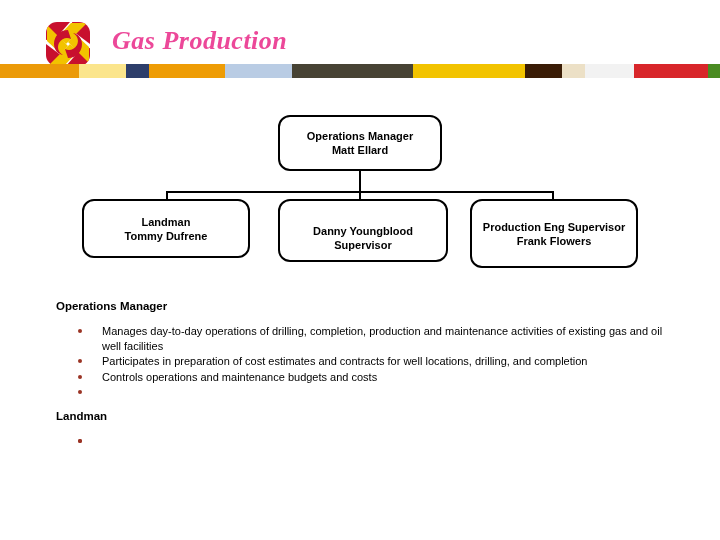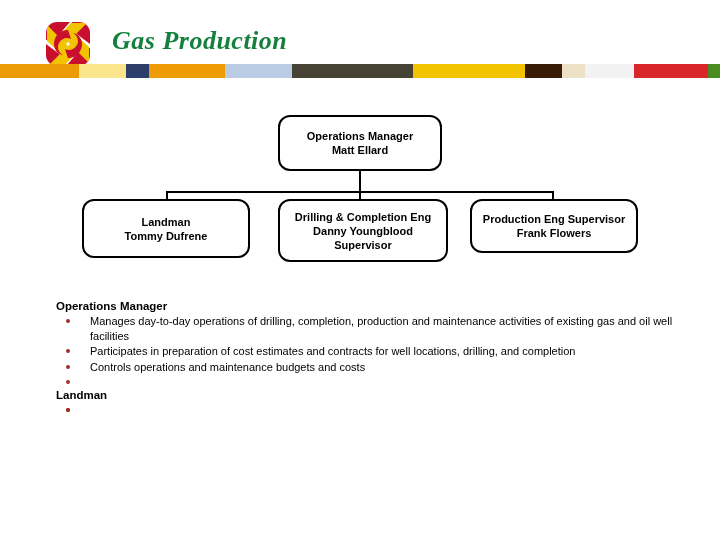--- a/index.html
+++ b/index.html
@@ -34,21 +34,21 @@
 
   #slide-title {
     position: absolute;
     left: 112px;
     top: 26px;
     font-family: "Liberation Serif", serif;
     font-weight: bold;
     font-style: italic;
     font-size: 26px;
     letter-spacing: 0.5px;
-    color: #15803d;
+    color: #ec4899;
     white-space: nowrap;
   }
 
   
   #colorbar {
     position: absolute;
     left: 0;
     top: 64px;
     width: 720px;
     height: 14px;
@@ -84,41 +84,41 @@
     font-weight: bold;
     font-size: 11px;
     line-height: 14px;
     color: #000000;
   }
   .node .node-text { padding: 0 6px; }
 
   #node-ops   { left: 278px; top: 115px; width: 164px; height: 56px; }
   #node-land  { left: 82px;  top: 199px; width: 168px; height: 59px; }
   #node-drill { left: 278px; top: 199px; width: 170px; height: 63px; }
-  #node-prod  { left: 470px; top: 199px; width: 168px; height: 54px; }
+  #node-prod  { left: 470px; top: 199px; width: 168px; height: 69px; }
 
   
   #content {
     position: absolute;
     left: 56px;
     top: 300px;
     width: 620px;
   }
   .sect-title {
     font-family: "Liberation Sans", sans-serif;
     font-weight: bold;
     font-size: 11.5px;
     color: #000000;
     margin: 0 0 2px 0;
   }
   .sect-gap { height: 14px; }
 
   ul.bullets {
     list-style: none;
-    margin: 0;
+    margin: 12px;
     padding: 0;
   }
   ul.bullets li {
     position: relative;
     padding-left: 34px;
     font-family: "Liberation Sans", sans-serif;
     font-size: 11px;
     line-height: 14.5px;
     color: #000000;
     margin: 0 0 1px 0;
@@ -205,21 +205,21 @@
   <div class="connector" style="left:552px; top:191px; width:2px; height:10px;"></div>
 </div>
 
 <div class="node" id="node-ops">
   <div class="node-text"><span>Operations Manager</span><br><span>Matt Ellard</span></div>
 </div>
 <div class="node" id="node-land">
   <div class="node-text"><span>Landman</span><br><span>Tommy Dufrene</span></div>
 </div>
 <div class="node" id="node-drill">
-  <div class="node-text"><span>Drilling &amp; Completion Eng</span><br><span>Danny Youngblood</span><br><span>Supervisor</span></div>
+  <div class="node-text"><br><span>Danny Youngblood</span><br><span>Supervisor</span></div>
 </div>
 <div class="node" id="node-prod">
   <div class="node-text"><span>Production Eng Supervisor</span><br><span>Frank Flowers</span></div>
 </div>
 
 <div id="content">
     <div class="sect-title">Operations Manager</div>
     <ul class="bullets">
       <li><span class="dot"></span><span>Manages day-to-day operations of drilling, completion, production and maintenance activities of existing gas and oil well facilities</span></li>
       <li><span class="dot"></span><span>Participates in preparation of cost estimates and contracts for well locations, drilling, and completion</span></li>

